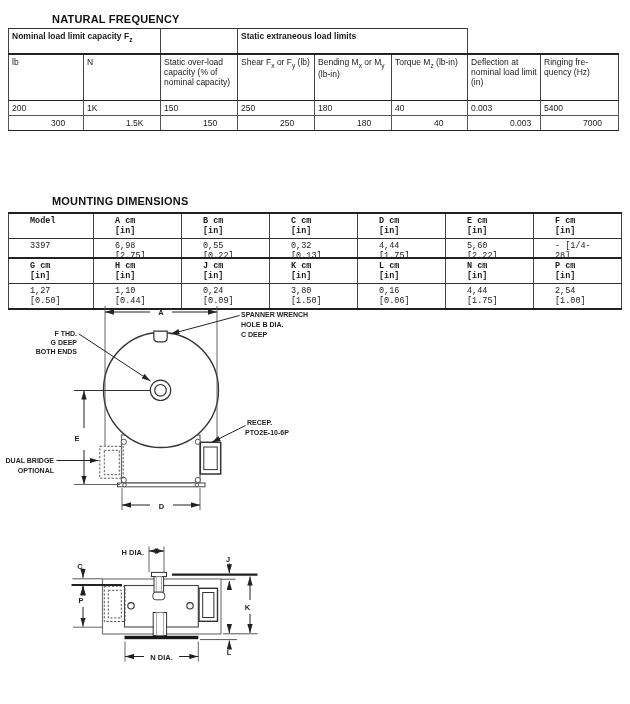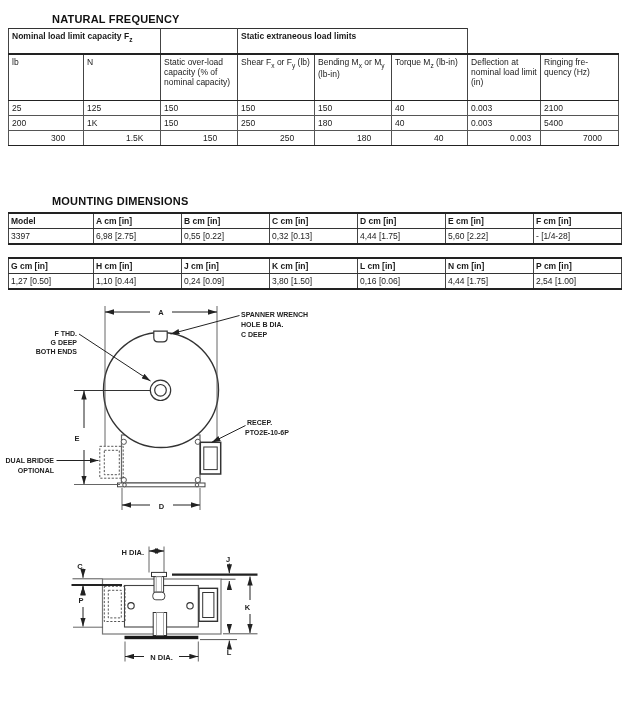--- a/index.html
+++ b/index.html
@@ -14,21 +14,21 @@
   .nf{left:8px;top:28px;width:610px;}
   .nf td.g{border:1px solid #444;border-top:1.5px solid #333;border-bottom:2.5px solid #222;
            font-weight:bold;height:21px;padding-top:2px;}
   .nf td.spacer{border:none;border-bottom:2.5px solid #222;}
   .nf td.h{border:1px solid #444;border-bottom:1.8px solid #222;font-weight:normal;height:42px;padding-top:2px;}
   .nf tbody td{border:1px solid #555;height:12px;vertical-align:middle;}
   .nf tbody tr:last-child td{border-bottom:1.8px solid #222;padding-left:42px;}
   
   .mt{left:8px;width:613px;}
   .mt1{top:212px;} .mt2{top:257px;}
-  .mt td{border:1px solid #444;height:9px;padding:2px 2px;}
+  .mt td{border:1px solid #444;height:9px;padding:2px 21px;font-family:Liberation Mono, monospace;}
   .mt thead td{border-top:2px solid #222;border-bottom:1.2px solid #333;font-weight:bold;}
   .mt tbody td{border-bottom:2px solid #222;}
   
   .drw{position:absolute;left:0;top:0;pointer-events:none;}
   .lbl{font-family:"Liberation Sans",sans-serif;font-size:7px;font-weight:bold;fill:#222;}
   .dim{font-family:"Liberation Sans",sans-serif;font-size:7.5px;font-weight:bold;fill:#222;}
 </style>
 </head>
 <body>
 
@@ -60,30 +60,20 @@
         <td class="h">Static over-load capacity (% of nominal capacity)</td>
         <td class="h">Shear F<sub>x</sub> or F<sub>y</sub> (lb)</td>
         <td class="h">Bending M<sub>x</sub> or M<sub>y</sub> (lb-in)</td>
         <td class="h">Torque M<sub>z</sub> (lb-in)</td>
         <td class="h">Deflection at nominal load limit (in)</td>
         <td class="h">Ringing fre-quency (Hz)</td>
       </tr>
     </thead>
     <tbody>
         <tr>
-          <td>25</td>
-          <td>125</td>
-          <td>150</td>
-          <td>150</td>
-          <td>150</td>
-          <td>40</td>
-          <td>0.003</td>
-          <td>2100</td>
-        </tr>
-        <tr>
           <td>200</td>
           <td>1K</td>
           <td>150</td>
           <td>250</td>
           <td>180</td>
           <td>40</td>
           <td>0.003</td>
           <td>5400</td>
         </tr>
         <tr>

